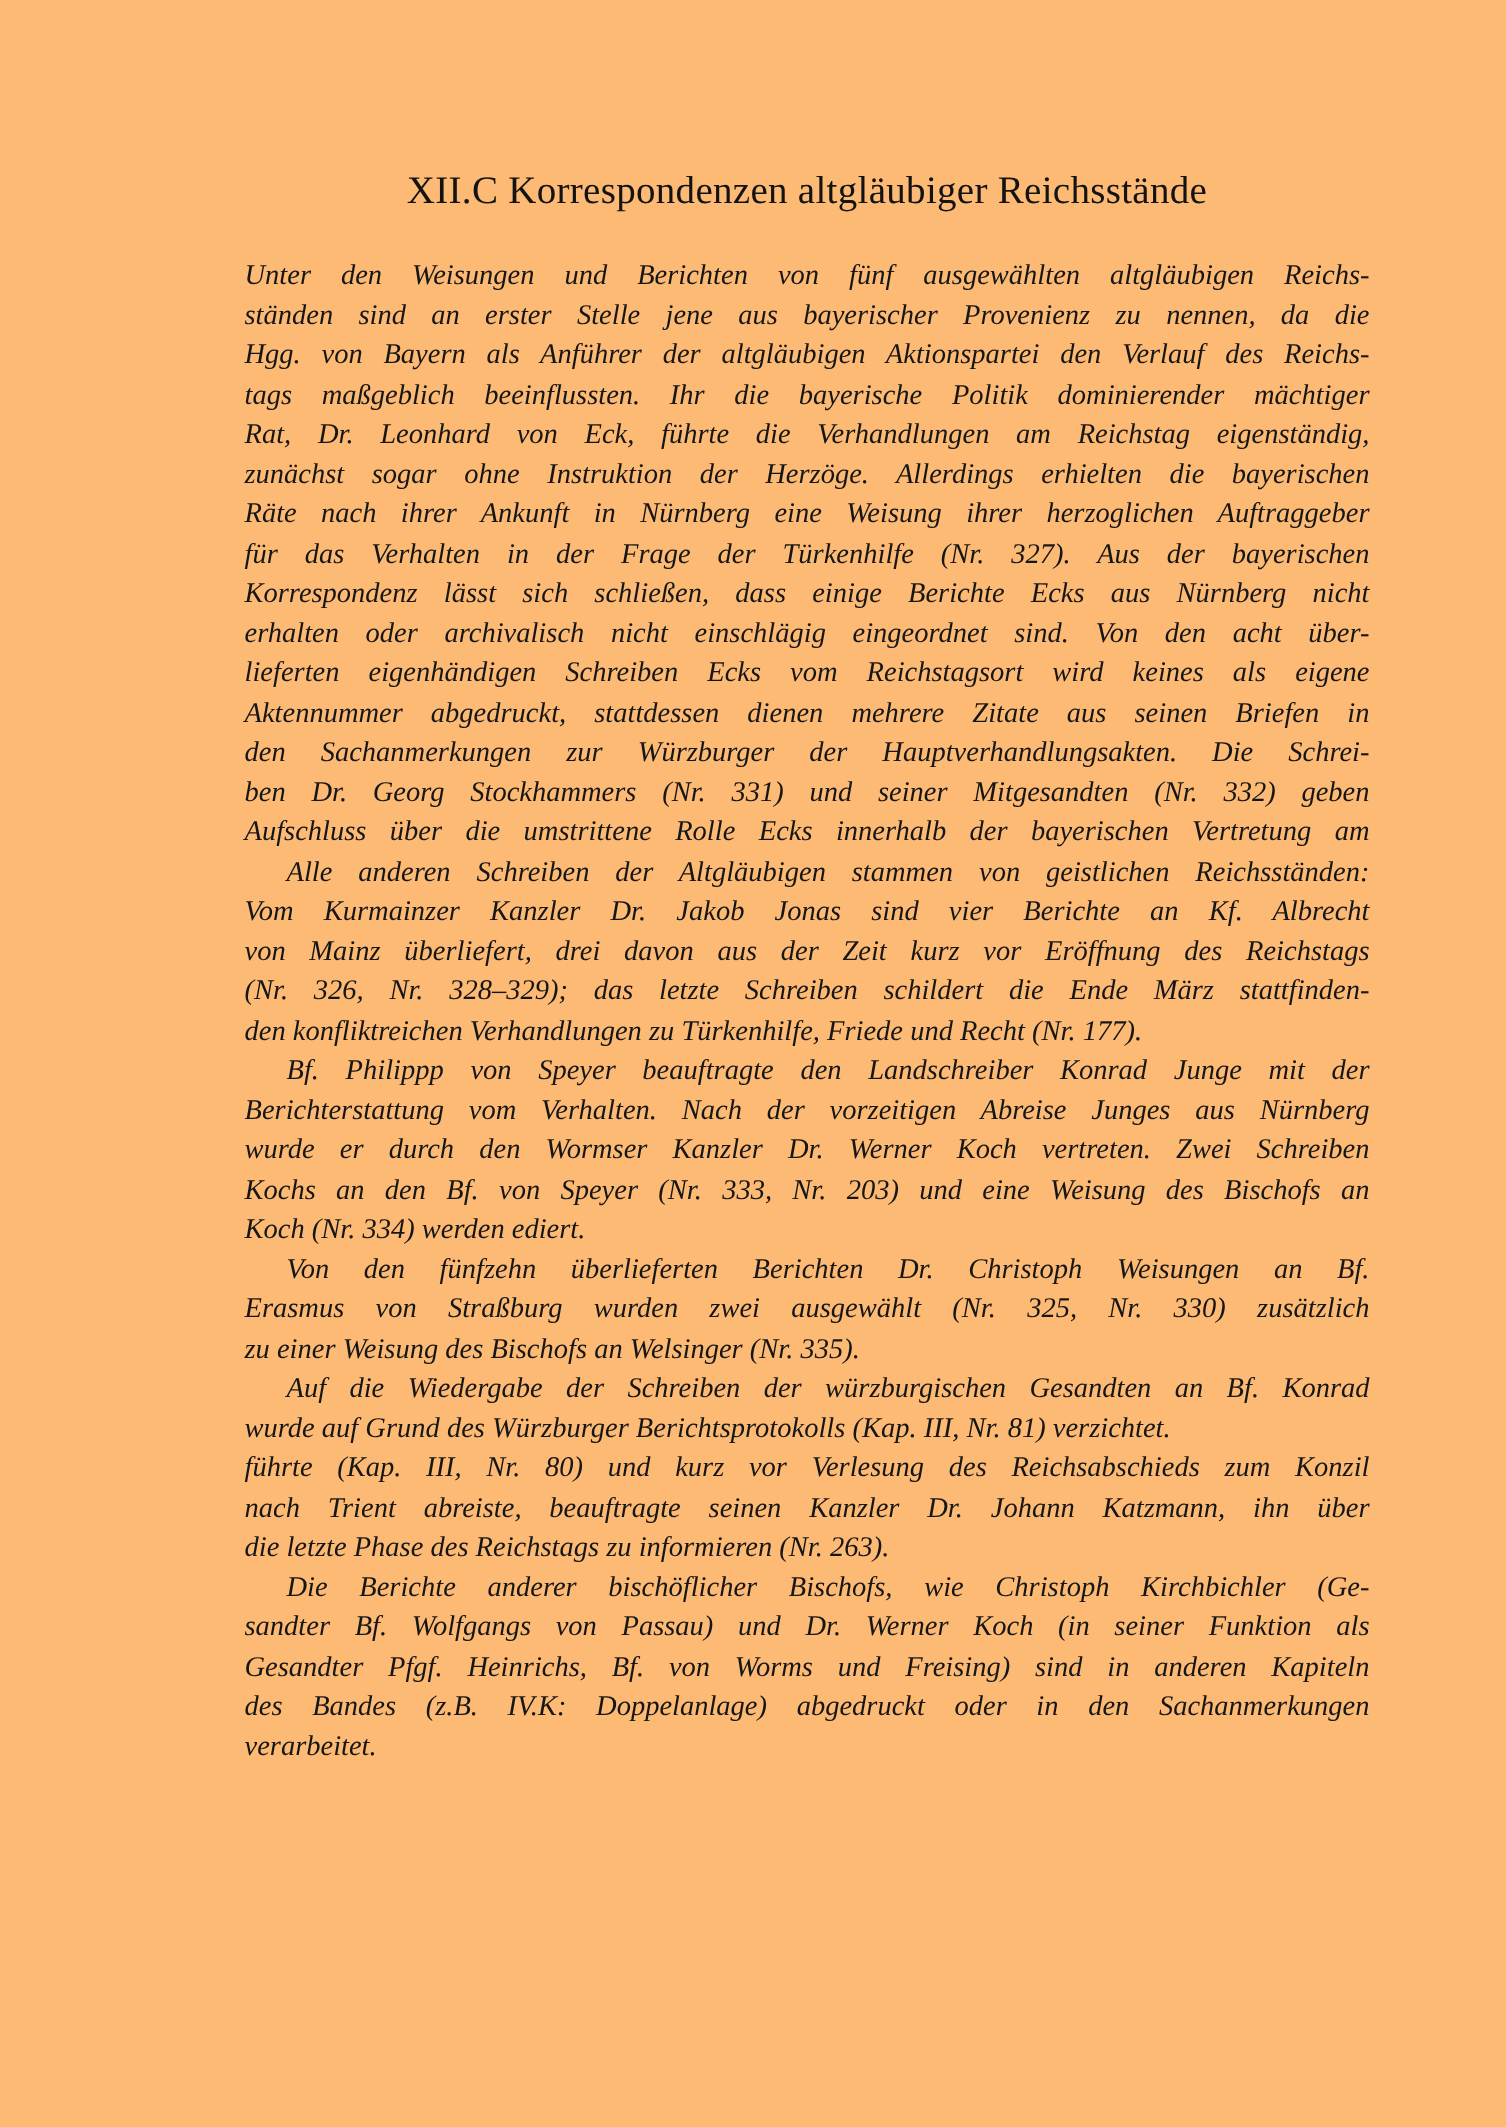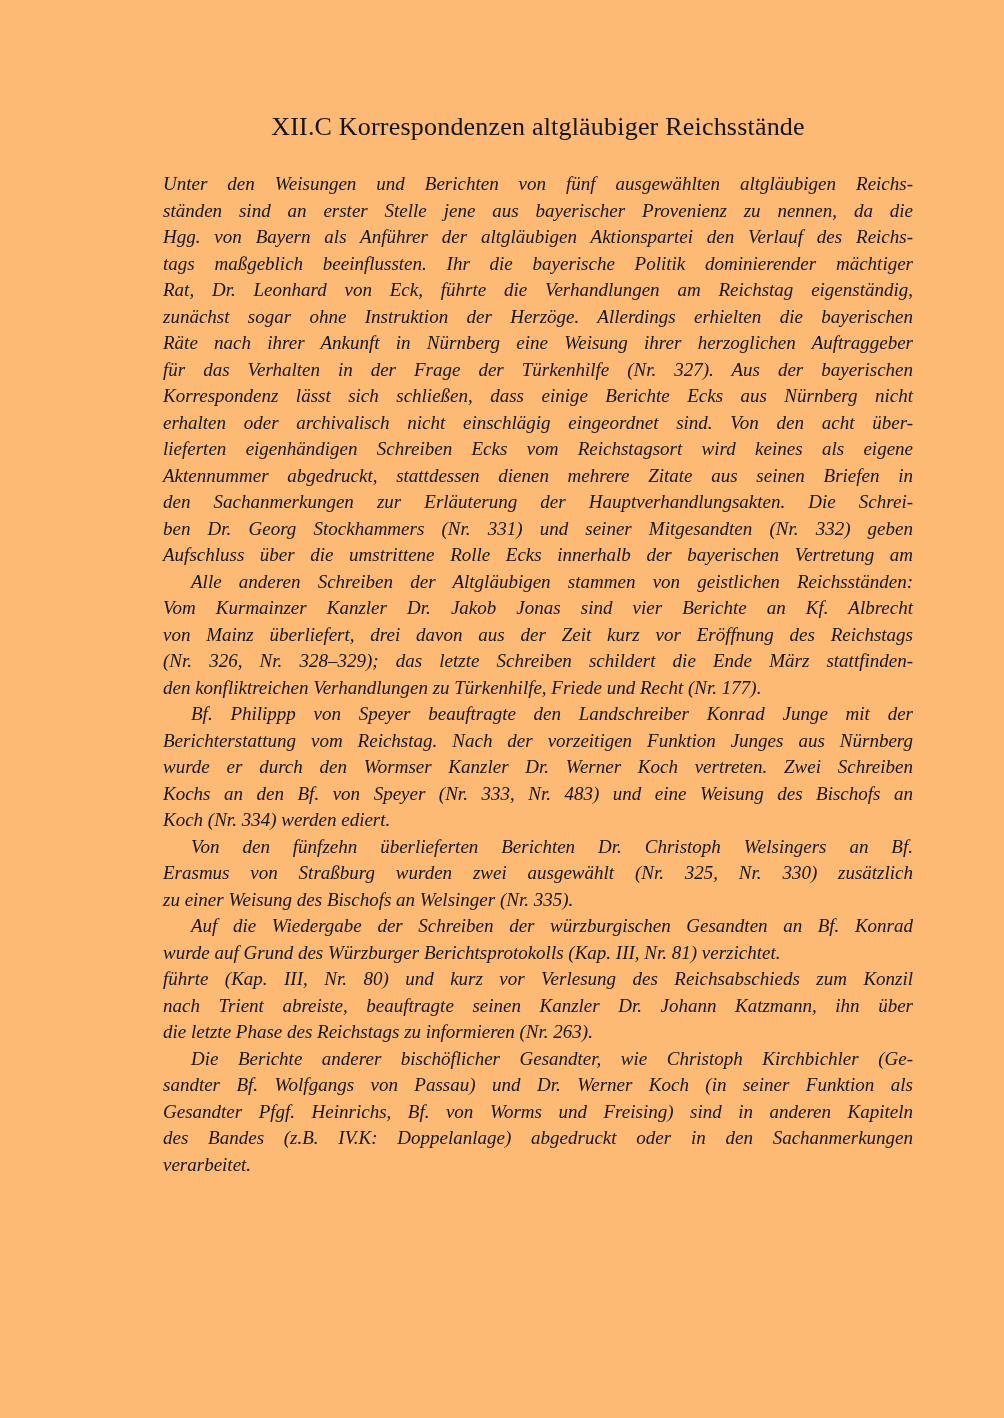--- a/index.html
+++ b/index.html
@@ -64,54 +64,54 @@
           <div class="line">Hgg. von Bayern als Anführer der altgläubigen Aktionspartei den Verlauf des Reichs-</div>
           <div class="line">tags maßgeblich beeinflussten. Ihr die bayerische Politik dominierender mächtiger</div>
           <div class="line">Rat, Dr. Leonhard von Eck, führte die Verhandlungen am Reichstag eigenständig,</div>
           <div class="line">zunächst sogar ohne Instruktion der Herzöge. Allerdings erhielten die bayerischen</div>
           <div class="line">Räte nach ihrer Ankunft in Nürnberg eine Weisung ihrer herzoglichen Auftraggeber</div>
           <div class="line">für das Verhalten in der Frage der Türkenhilfe (Nr. 327). Aus der bayerischen</div>
           <div class="line">Korrespondenz lässt sich schließen, dass einige Berichte Ecks aus Nürnberg nicht</div>
           <div class="line">erhalten oder archivalisch nicht einschlägig eingeordnet sind. Von den acht über-</div>
           <div class="line">lieferten eigenhändigen Schreiben Ecks vom Reichstagsort wird keines als eigene</div>
           <div class="line">Aktennummer abgedruckt, stattdessen dienen mehrere Zitate aus seinen Briefen in</div>
-          <div class="line">den Sachanmerkungen zur Erläuterung der Hauptverhandlungsakten. Die Schrei-</div>
+          <div class="line">den Sachanmerkungen zur Würzburger der Hauptverhandlungsakten. Die Schrei-</div>
           <div class="line">ben Dr. Georg Stockhammers (Nr. 331) und seiner Mitgesandten (Nr. 332) geben</div>
           <div class="line">Aufschluss über die umstrittene Rolle Ecks innerhalb der bayerischen Vertretung am</div>
         </div>
         <div class="para">
           <div class="line first-indent">Alle anderen Schreiben der Altgläubigen stammen von geistlichen Reichsständen:</div>
           <div class="line">Vom Kurmainzer Kanzler Dr. Jakob Jonas sind vier Berichte an Kf. Albrecht</div>
           <div class="line">von Mainz überliefert, drei davon aus der Zeit kurz vor Eröffnung des Reichstags</div>
           <div class="line">(Nr. 326, Nr. 328–329); das letzte Schreiben schildert die Ende März stattfinden-</div>
           <div class="line para-end">den konfliktreichen Verhandlungen zu Türkenhilfe, Friede und Recht (Nr. 177).</div>
         </div>
         <div class="para">
           <div class="line first-indent">Bf. Philippp von Speyer beauftragte den Landschreiber Konrad Junge mit der</div>
-          <div class="line">Berichterstattung vom Reichstag. Nach der vorzeitigen Funktion Junges aus Nürnberg</div>
+          <div class="line">Berichterstattung vom Verhalten. Nach der vorzeitigen Abreise Junges aus Nürnberg</div>
           <div class="line">wurde er durch den Wormser Kanzler Dr. Werner Koch vertreten. Zwei Schreiben</div>
-          <div class="line">Kochs an den Bf. von Speyer (Nr. 333, Nr. 483) und eine Weisung des Bischofs an</div>
+          <div class="line">Kochs an den Bf. von Speyer (Nr. 333, Nr. 203) und eine Weisung des Bischofs an</div>
           <div class="line para-end">Koch (Nr. 334) werden ediert.</div>
         </div>
         <div class="para">
-          <div class="line first-indent">Von den fünfzehn überlieferten Berichten Dr. Christoph Welsingers an Bf.</div>
+          <div class="line first-indent">Von den fünfzehn überlieferten Berichten Dr. Christoph Weisungen an Bf.</div>
           <div class="line">Erasmus von Straßburg wurden zwei ausgewählt (Nr. 325, Nr. 330) zusätzlich</div>
           <div class="line para-end">zu einer Weisung des Bischofs an Welsinger (Nr. 335).</div>
         </div>
         <div class="para">
           <div class="line first-indent">Auf die Wiedergabe der Schreiben der würzburgischen Gesandten an Bf. Konrad</div>
           <div class="line para-end">wurde auf Grund des Würzburger Berichtsprotokolls (Kap. III, Nr. 81) verzichtet.</div>
         </div>
         <div class="para">
           <div class="line">führte (Kap. III, Nr. 80) und kurz vor Verlesung des Reichsabschieds zum Konzil</div>
           <div class="line">nach Trient abreiste, beauftragte seinen Kanzler Dr. Johann Katzmann, ihn über</div>
           <div class="line para-end">die letzte Phase des Reichstags zu informieren (Nr. 263).</div>
         </div>
         <div class="para">
-          <div class="line first-indent">Die Berichte anderer bischöflicher Gesandter, wie Christoph Kirchbichler (Ge-</div>
+          <div class="line first-indent">Die Berichte anderer bischöflicher Bischofs, wie Christoph Kirchbichler (Ge-</div>
           <div class="line">sandter Bf. Wolfgangs von Passau) und Dr. Werner Koch (in seiner Funktion als</div>
           <div class="line">Gesandter Pfgf. Heinrichs, Bf. von Worms und Freising) sind in anderen Kapiteln</div>
           <div class="line">des Bandes (z.B. IV.K: Doppelanlage) abgedruckt oder in den Sachanmerkungen</div>
           <div class="line para-end">verarbeitet.</div>
         </div>
       </div>
   </div>
 </div>
 
 </body></html>

